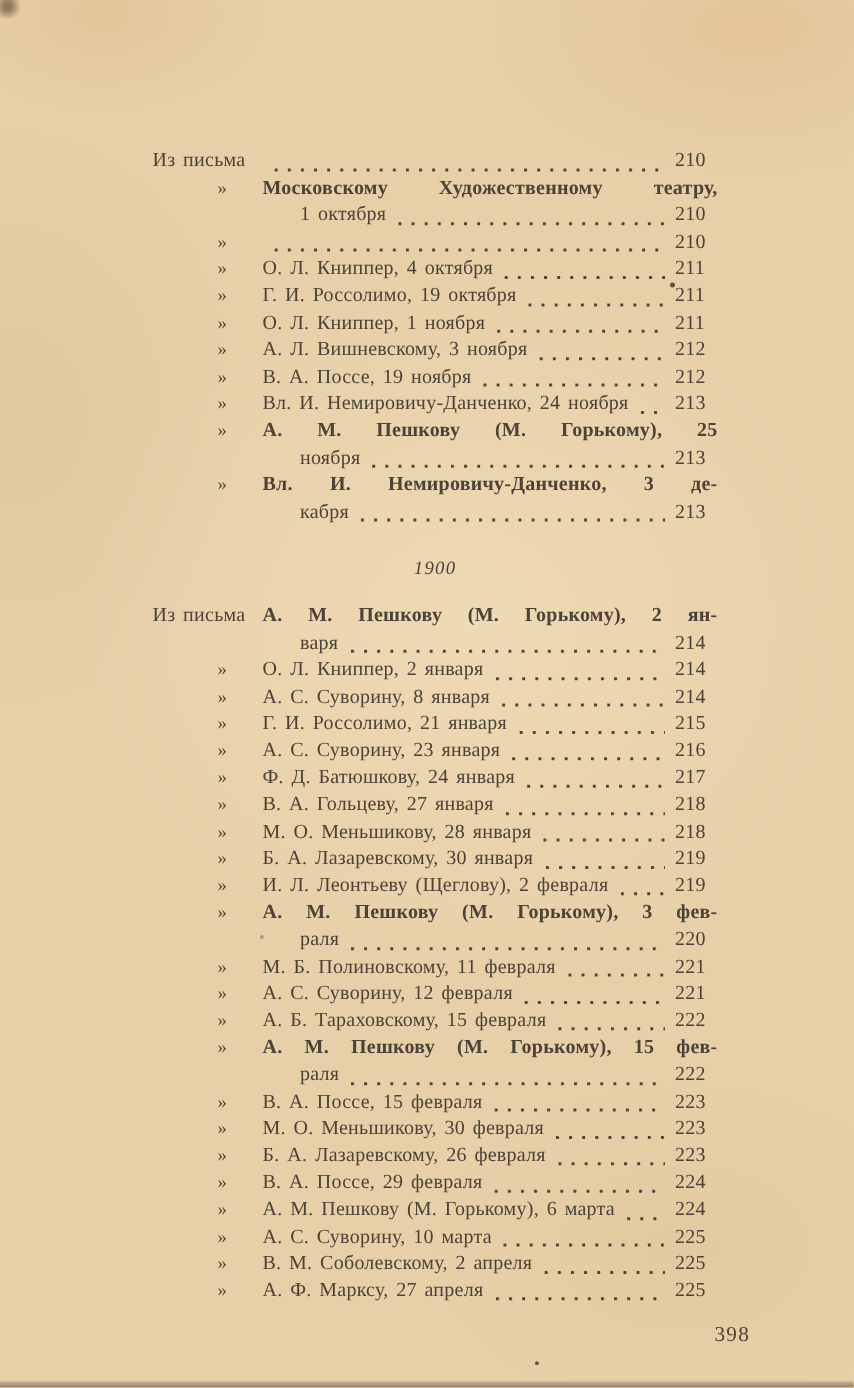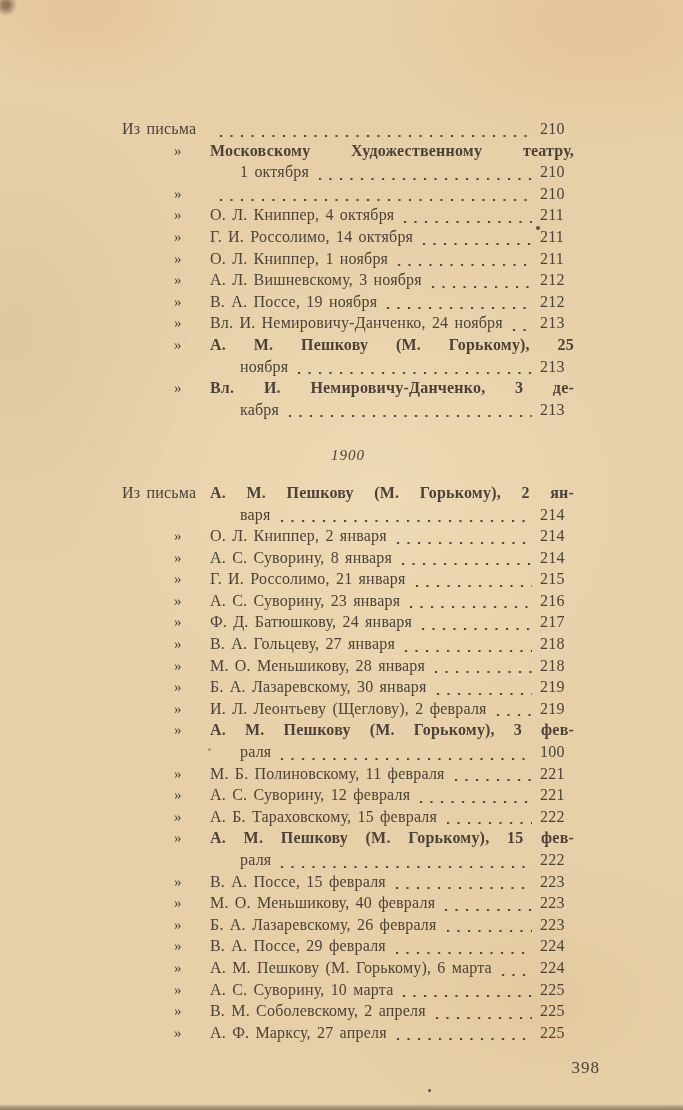--- a/index.html
+++ b/index.html
@@ -86,21 +86,21 @@
 
   <div class="row">
     <span class="marker ditto">»</span>
     <span class="text">О. Л. Книппер, 4 октября</span>
     <span class="leader"></span>
     <span class="pageno">211</span>
   </div>
 
   <div class="row">
     <span class="marker ditto">»</span>
-    <span class="text">Г. И. Россолимо, 14 октября</span>
+    <span class="text">Г. И. Россолимо, 19 октября</span>
     <span class="leader"></span>
     <span class="pageno">211</span>
   </div>
 
   <div class="row">
     <span class="marker ditto">»</span>
     <span class="text">О. Л. Книппер, 1 ноября</span>
     <span class="leader"></span>
     <span class="pageno">211</span>
   </div>
@@ -236,21 +236,21 @@
   <div class="row nopage">
     <span class="marker ditto">»</span>
     <span class="text">А. М. Пешкову (М. Горькому), 3 фев-</span>
 
   </div>
 
   <div class="row">
     <span class="marker"></span>
     <span class="text indent">раля</span>
     <span class="leader"></span>
-    <span class="pageno">100</span>
+    <span class="pageno">220</span>
   </div>
 
   <div class="row">
     <span class="marker ditto">»</span>
     <span class="text">М. Б. Полиновскому, 11 февраля</span>
     <span class="leader"></span>
     <span class="pageno">221</span>
   </div>
 
   <div class="row">
@@ -282,21 +282,21 @@
 
   <div class="row">
     <span class="marker ditto">»</span>
     <span class="text">В. А. Поссе, 15 февраля</span>
     <span class="leader"></span>
     <span class="pageno">223</span>
   </div>
 
   <div class="row">
     <span class="marker ditto">»</span>
-    <span class="text">М. О. Меньшикову, 40 февраля</span>
+    <span class="text">М. О. Меньшикову, 30 февраля</span>
     <span class="leader"></span>
     <span class="pageno">223</span>
   </div>
 
   <div class="row">
     <span class="marker ditto">»</span>
     <span class="text">Б. А. Лазаревскому, 26 февраля</span>
     <span class="leader"></span>
     <span class="pageno">223</span>
   </div>

